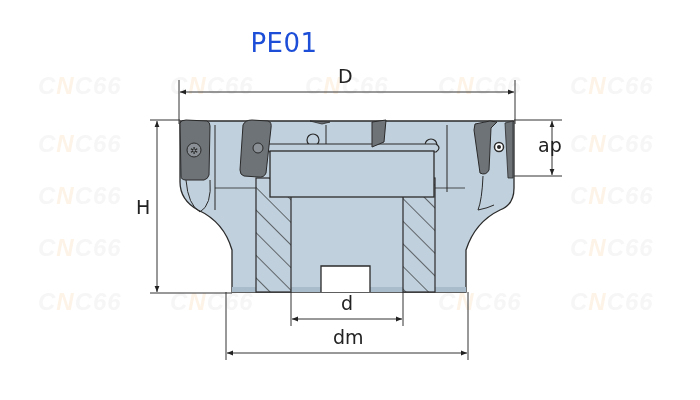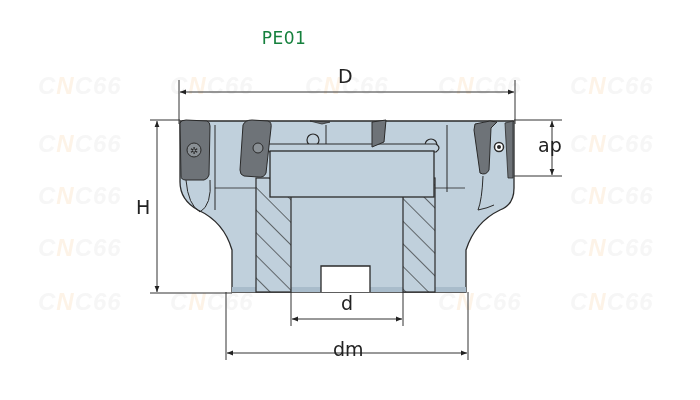--- a/index.html
+++ b/index.html
@@ -1,17 +1,17 @@
 <!DOCTYPE html>
 <html><head>
   <meta charset="utf-8">
   <style>
     html, body { margin: 0; padding: 0; background: #ffffff; }
     body { width: 700px; height: 400px; position: relative; overflow: hidden; font-family: "DejaVu Sans", sans-serif; }
-    .title { position: absolute; left: 0; width: 568px; top: 28px; text-align: center; font-size: 17px; color: #15803d; letter-spacing: 0.5px; }
+    .title { position: absolute; left: 0; width: 568px; top: 28px; text-align: center; font-size: 26px; color: #1d4ed8; letter-spacing: 0.5px; }
     .wm { position: absolute; font-family: "Liberation Sans", sans-serif; font-style: italic; font-weight: bold; font-size: 24px; letter-spacing: 1px; color: rgba(200,200,200,0.16); pointer-events: none; }
     .wm .n { color: rgba(245,190,120,0.18); }
     .lbl { position: absolute; font-size: 19px; color: #222; }
     svg { position: absolute; left: 0; top: 0; }
   </style>
 </head>
 <body>
 
 <div class="title">PE01</div>
 
@@ -106,13 +106,13 @@
     <line x1="226" y1="292" x2="226" y2="360"></line>
     <line x1="468" y1="292" x2="468" y2="360"></line>
     <line x1="227" y1="353" x2="467" y2="353" marker-start="url(#arr)" marker-end="url(#arr)"></line>
   </g>
 </svg>
 
 <div class="lbl" style="left:338px;top:65px">D</div>
 <div class="lbl" style="left:538px;top:134px">ap</div>
 <div class="lbl" style="left:136px;top:196px">H</div>
 <div class="lbl" style="left:341px;top:292px">d</div>
-<div class="lbl" style="left:333px;top:338px">dm</div>
+<div class="lbl" style="left:333px;top:326px">dm</div>
 
 </body></html>

